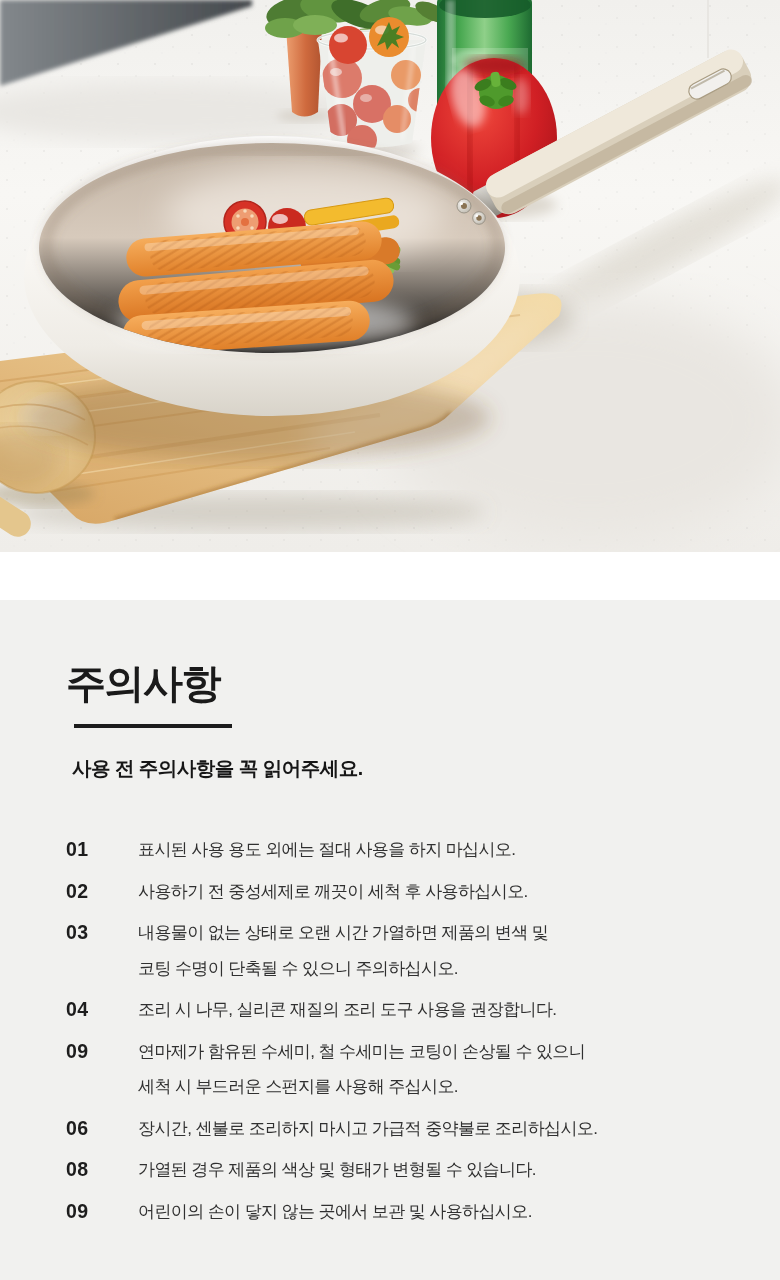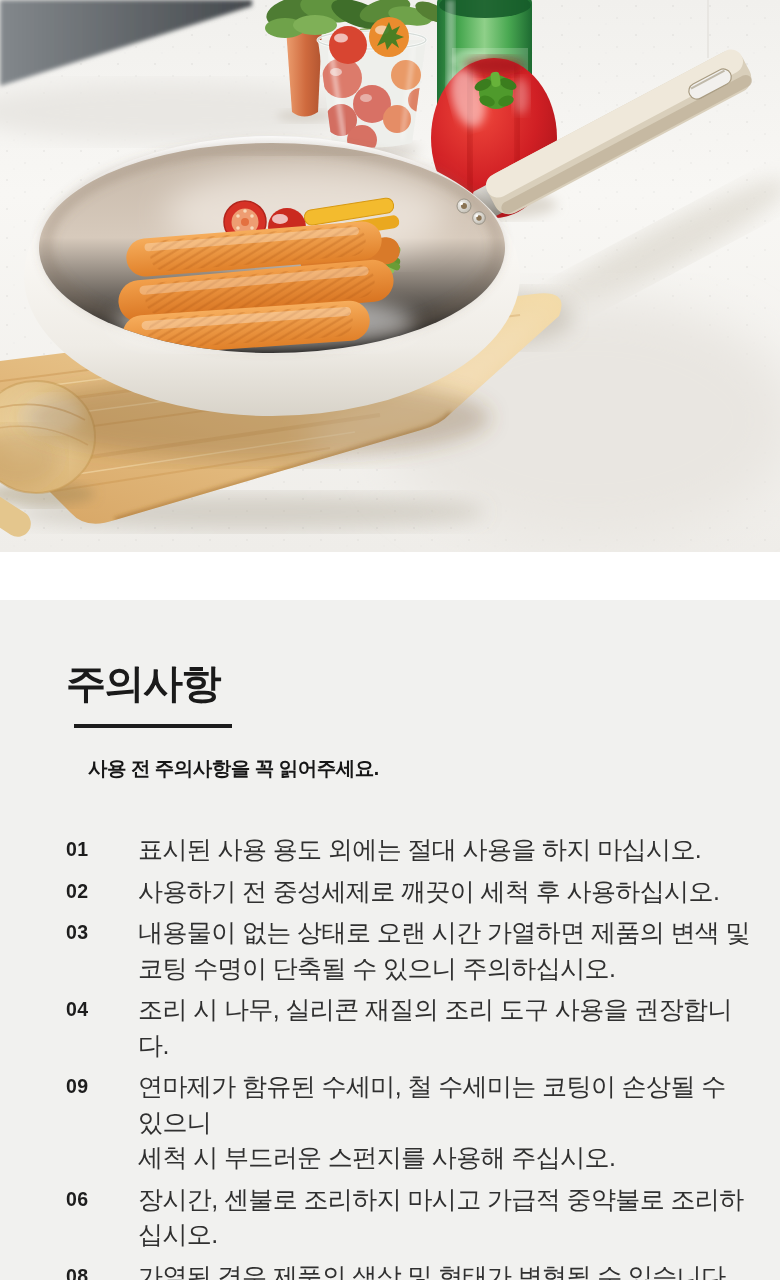--- a/index.html
+++ b/index.html
@@ -10,31 +10,31 @@
   }
   .photo-wrap{position:absolute;left:0;top:0;width:780px;height:552px;overflow:hidden;}
   .white-gap{position:absolute;left:0;top:552px;width:780px;height:48px;background:#ffffff;}
   .caution-section{position:absolute;left:0;top:600px;width:780px;height:680px;background:#f1f1ef;}
   .caution-title{
     position:absolute;left:66px;top:60px;font-size:40px;line-height:46px;
     font-weight:800;color:#1a1a1a;letter-spacing:-1.5px;
   }
   .title-underline{position:absolute;left:74px;top:124px;width:158px;height:3.5px;background:#1c1c1c;}
   .caution-subtitle{
-    position:absolute;left:88px;top:155px;font-size:19.5px;line-height:26px;
+    position:absolute;left:72px;top:155px;font-size:19.5px;line-height:26px;
     font-weight:700;color:#161616;letter-spacing:-0.5px;
   }
   .caution-list{position:absolute;left:66px;top:232px;right:30px;}
   .c-item{display:flex;align-items:flex-start;margin-bottom:6px;gap:28px;}
   .c-num{
     flex:0 0 44px;font-size:19.5px;line-height:35.5px;font-weight:700;color:#1d1d1d;
     letter-spacing:0.5px;
   }
   .c-text{
-    flex:1;font-size:25px;line-height:35.5px;font-weight:400;color:#303030;
+    flex:1;font-size:17px;line-height:35.5px;font-weight:400;color:#303030;
     letter-spacing:-0.6px;white-space:pre-line;
   }
 </style>
 </head>
 <body>
 
 <div class="photo-wrap">
 <svg width="780" height="552" viewBox="0 0 780 552" xmlns="http://www.w3.org/2000/svg">
   <defs>
     <filter id="b2">

